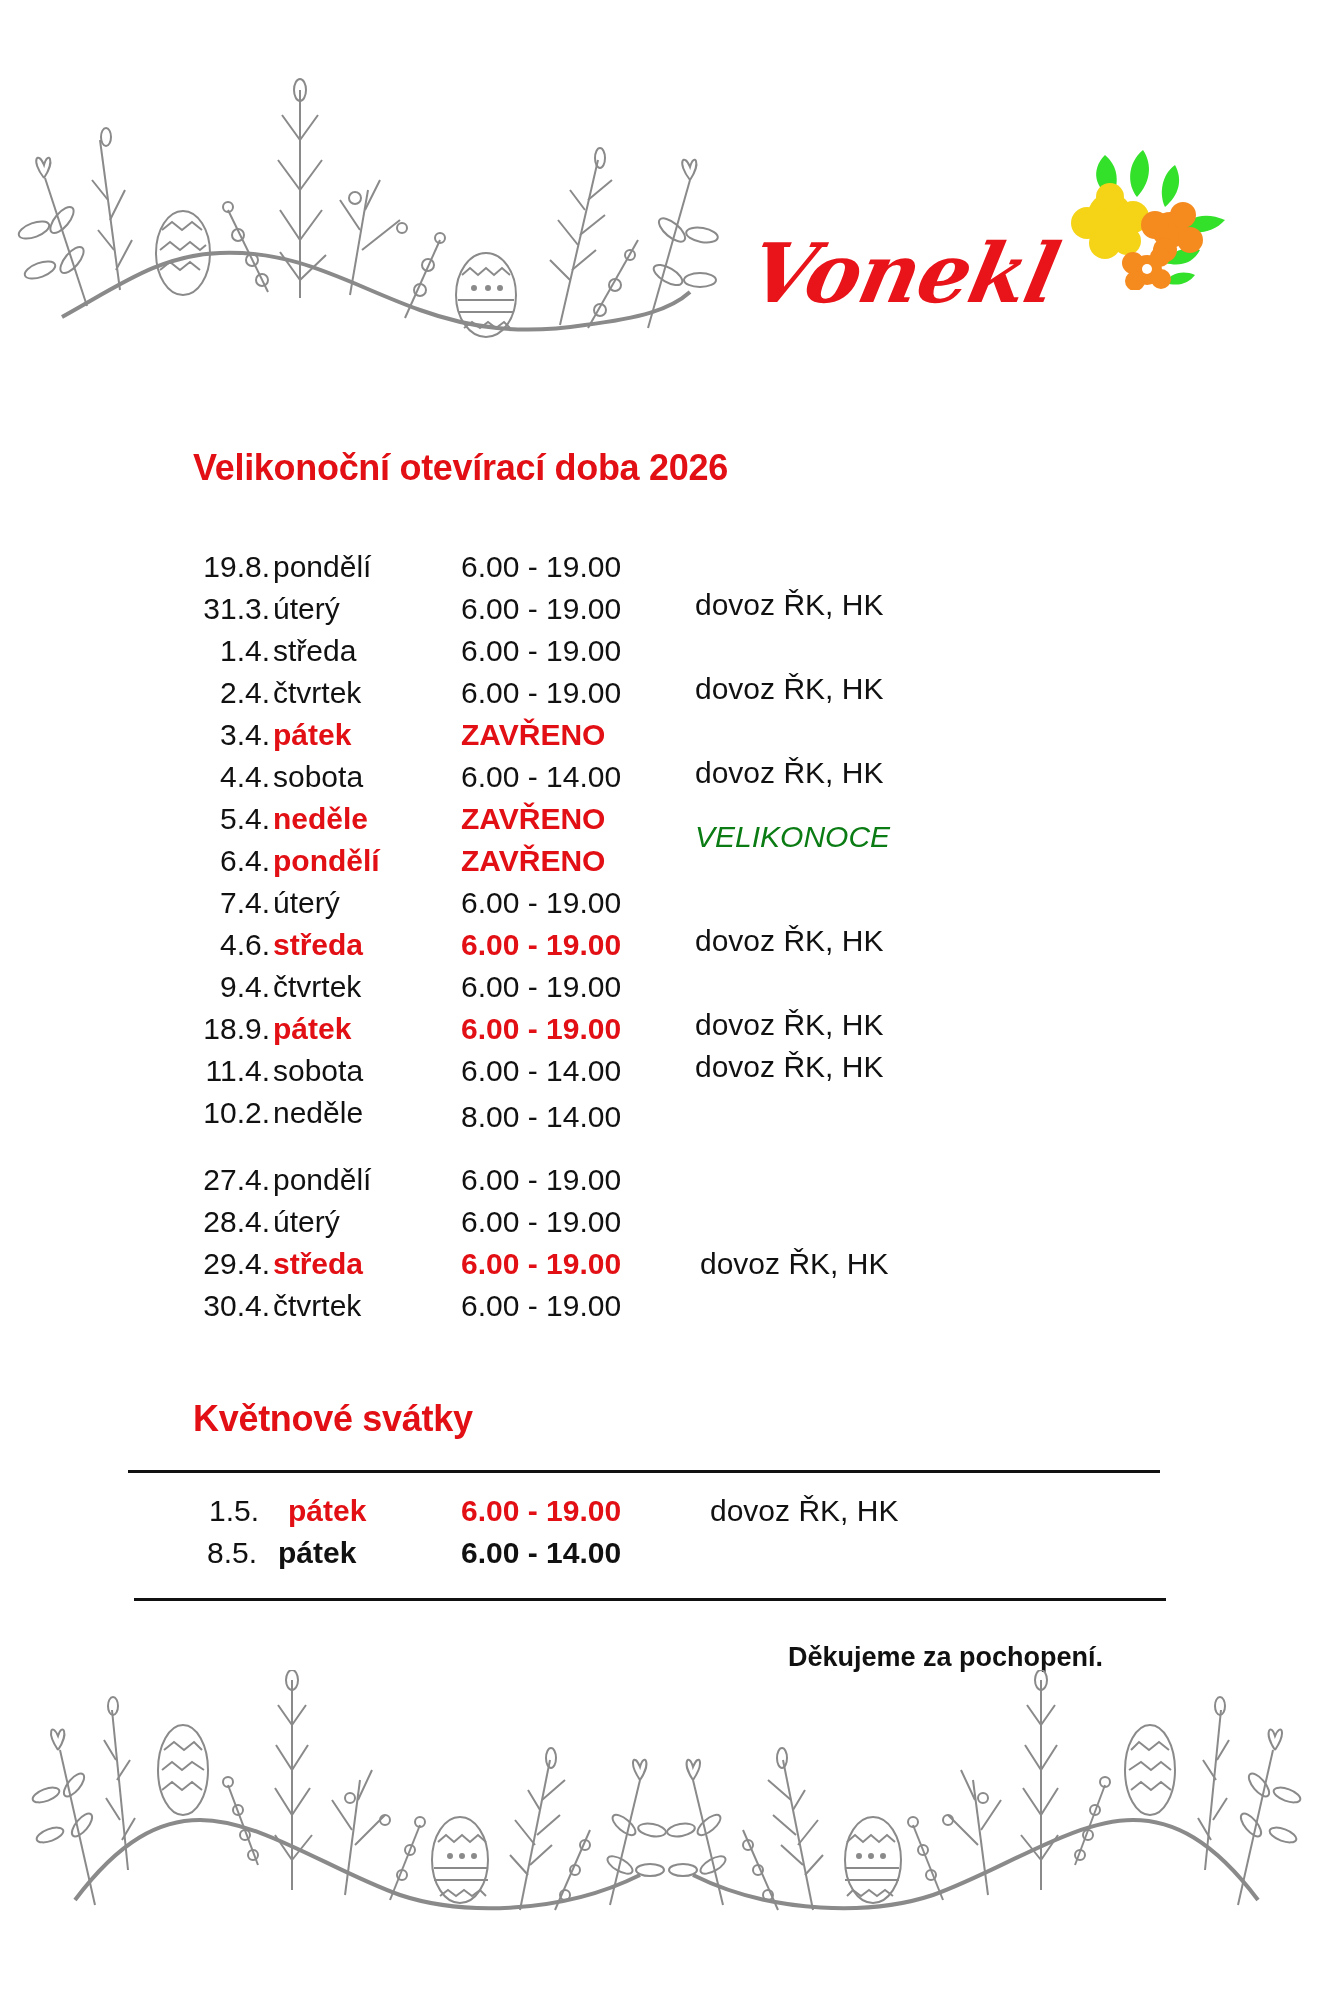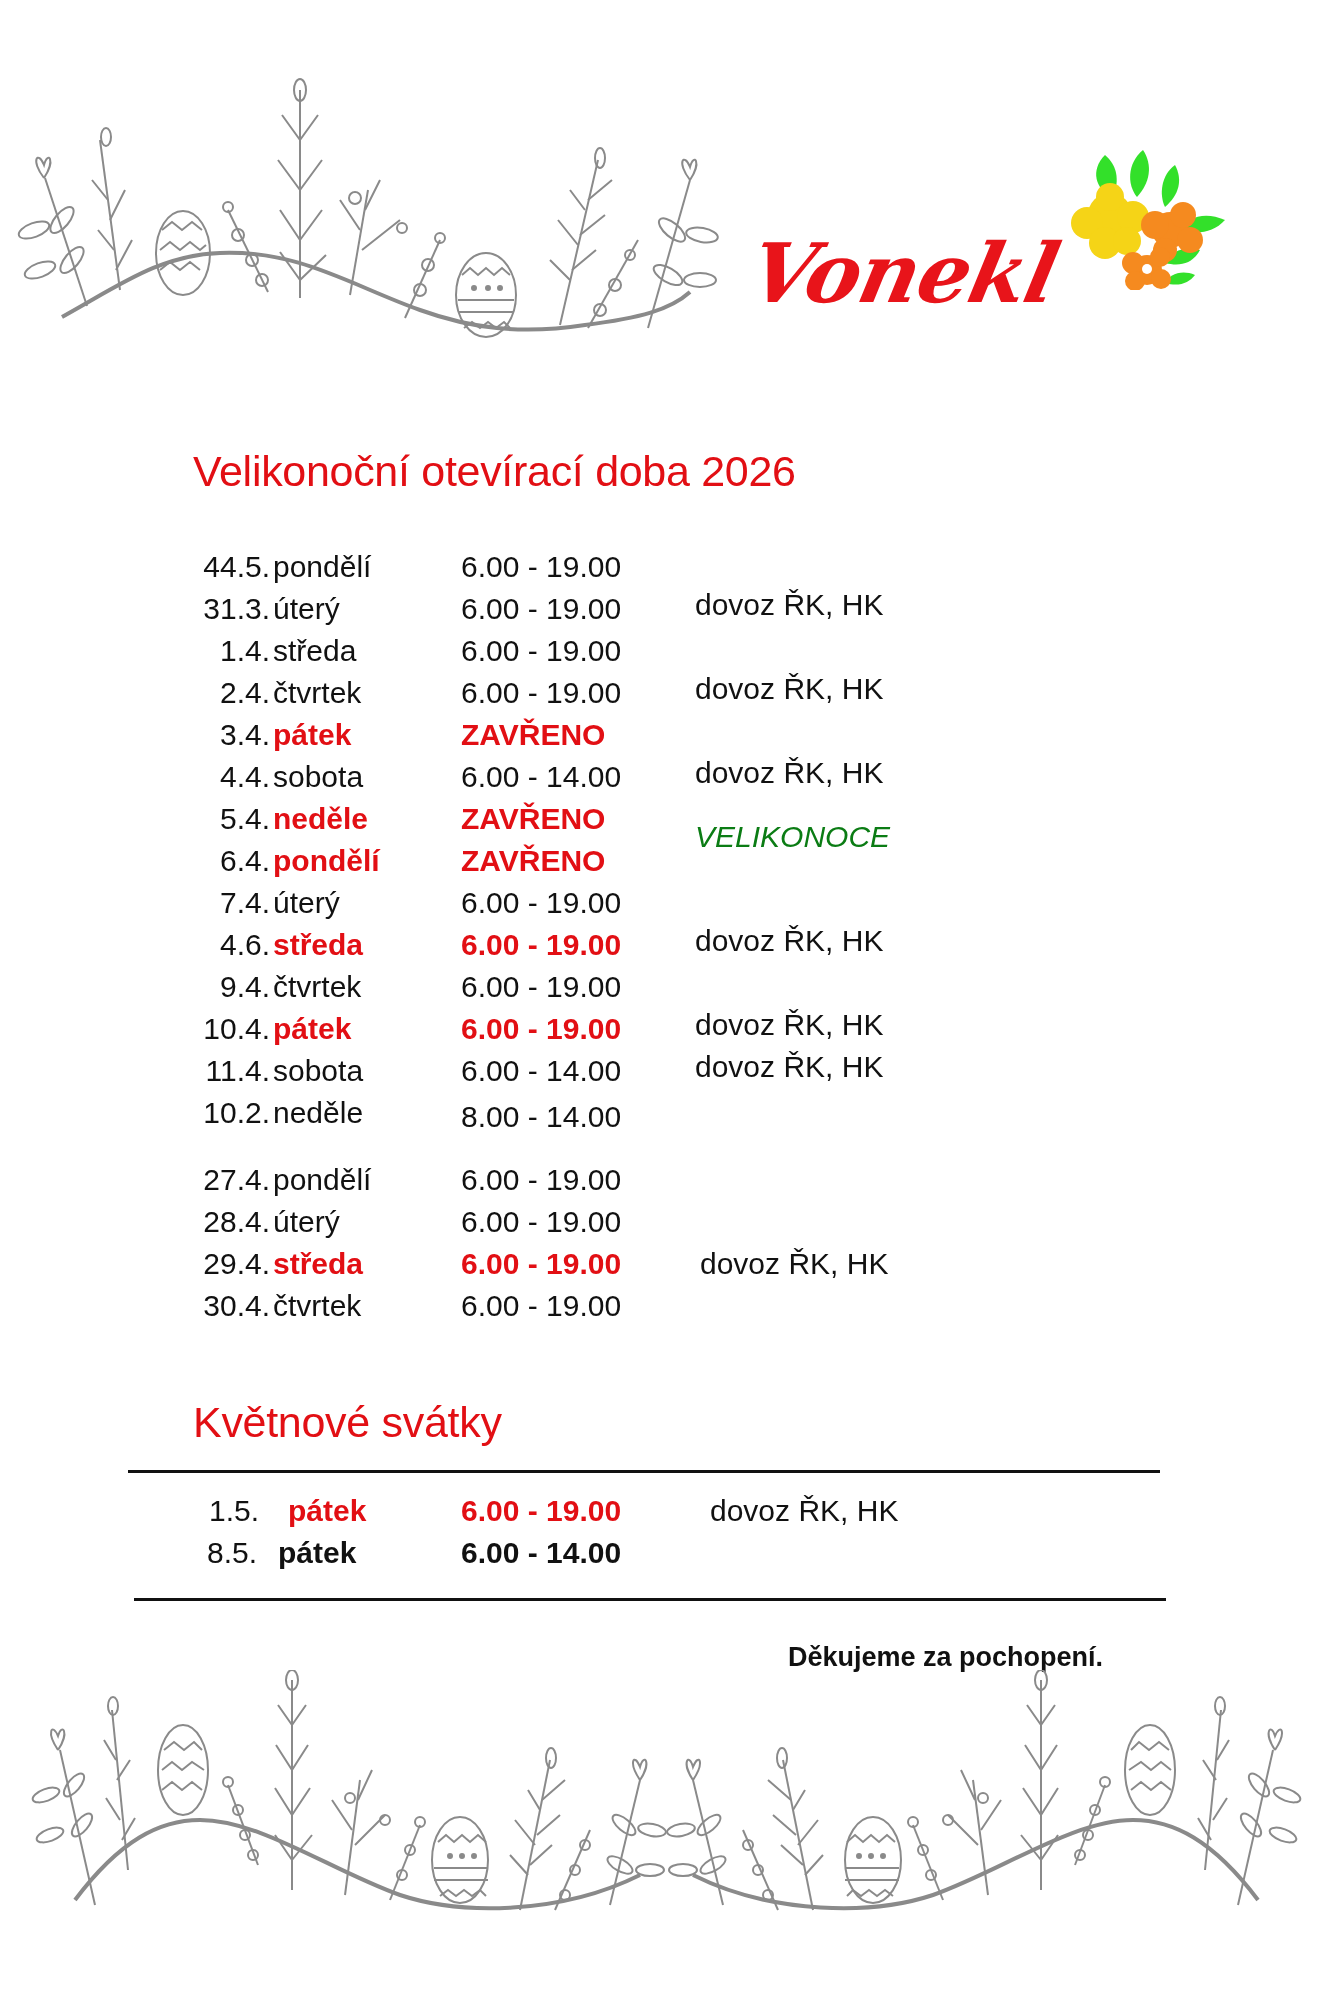--- a/index.html
+++ b/index.html
@@ -2,21 +2,21 @@
 <html><head>
 <meta charset="utf-8">
 <style>
   html, body { margin: 0; padding: 0; background: #ffffff; }
   body { width: 1333px; height: 1999px; position: relative; overflow: hidden;
          font-family: "Liberation Sans", sans-serif; color: #111; }
   .deco { position: absolute; }
   .logo-text { position: absolute; left: 752px; top: 232px; font-family: "DejaVu Serif", serif;
                font-style: italic; font-weight: bold; font-size: 82px; color: #e8141a;
                letter-spacing: -1px; transform: skewX(-12deg); line-height: 1; }
-  .h1 { position: absolute; left: 193px; font-weight: normal; color: #e20f14; font-size: 43px; line-height: 1; letter-spacing: -0.3px; }
+  .h1 { position: absolute; left: 193px; font-weight: bold; color: #e20f14; font-size: 36px; line-height: 1; letter-spacing: -0.3px; }
   .row { position: absolute; left: 193px; height: 42px; width: 800px; font-size: 30px; line-height: 1; }
   .row .date { position: absolute; right: calc(800px - 77px); white-space: nowrap; }
   .row .day { position: absolute; left: 80px; white-space: nowrap; }
   .row .time { position: absolute; left: 268px; white-space: nowrap; }
   .row .note { position: absolute; left: 502px; white-space: nowrap; }
   .red { color: #e20f14; font-weight: bold; }
   .bold { font-weight: bold; }
   .green { color: #0b7c14; font-weight: normal; font-style: italic; }
   .rule { position: absolute; height: 3px; background: #111; }
   .thanks { position: absolute; left: 788px; top: 1642px; font-size: 27px; font-weight: bold; white-space: nowrap; }
@@ -113,21 +113,21 @@
       <circle cx="70" cy="136" r="10"></circle>
   </g>
   <circle cx="82" cy="124" r="5" fill="#fff"></circle>
 </svg>
 
 <div class="h1" style="top:450px">Velikonoční otevírací doba 2026</div>
 
 <div>
 
   <div class="row" style="top:552px">
-    <span class="date">44.5.</span>
+    <span class="date">19.8.</span>
     <span class="day">pondělí</span>
     <span class="time">6.00 - 19.00</span>
   </div>
   <div class="row" style="top:594px">
     <span class="date">31.3.</span>
     <span class="day">úterý</span>
     <span class="time">6.00 - 19.00</span>
     <span class="note" style="top:-4px">dovoz ŘK, HK</span>
   </div>
   <div class="row" style="top:636px">
@@ -173,21 +173,21 @@
     <span class="day red">středa</span>
     <span class="time red">6.00 - 19.00</span>
     <span class="note" style="top:-4px">dovoz ŘK, HK</span>
   </div>
   <div class="row" style="top:972px">
     <span class="date">9.4.</span>
     <span class="day">čtvrtek</span>
     <span class="time">6.00 - 19.00</span>
   </div>
   <div class="row" style="top:1014px">
-    <span class="date">10.4.</span>
+    <span class="date">18.9.</span>
     <span class="day red">pátek</span>
     <span class="time red">6.00 - 19.00</span>
     <span class="note" style="top:-4px">dovoz ŘK, HK</span>
   </div>
   <div class="row" style="top:1056px">
     <span class="date">11.4.</span>
     <span class="day">sobota</span>
     <span class="time">6.00 - 14.00</span>
     <span class="note" style="top:-4px">dovoz ŘK, HK</span>
   </div>

